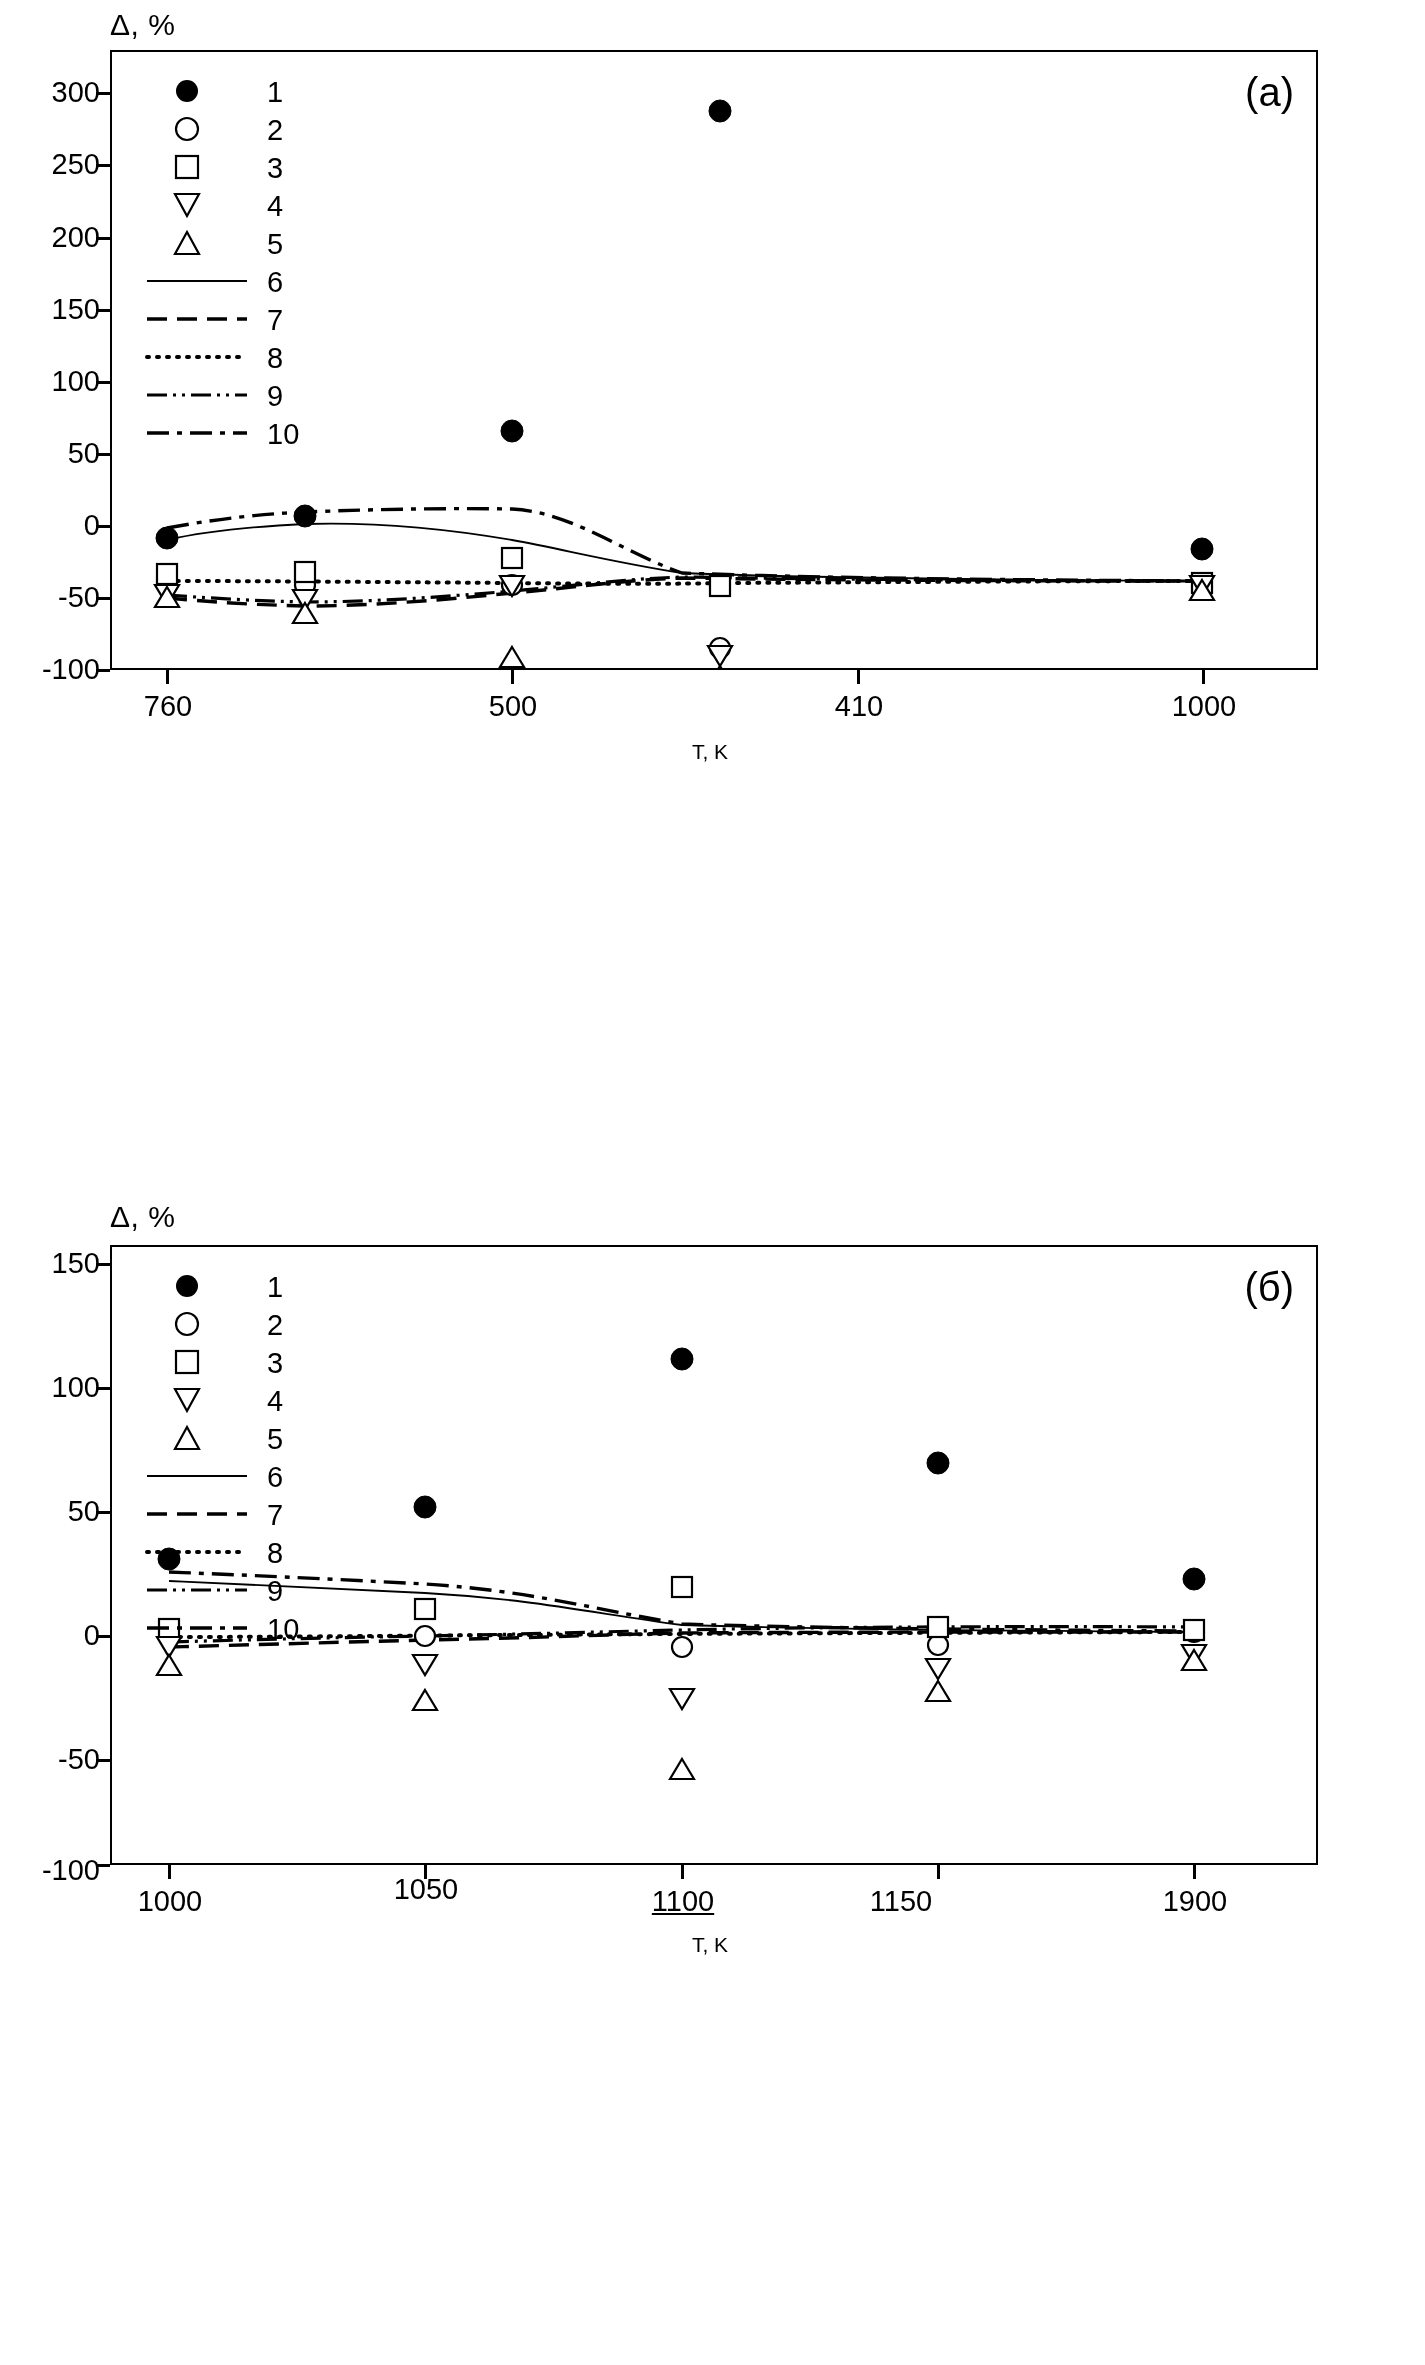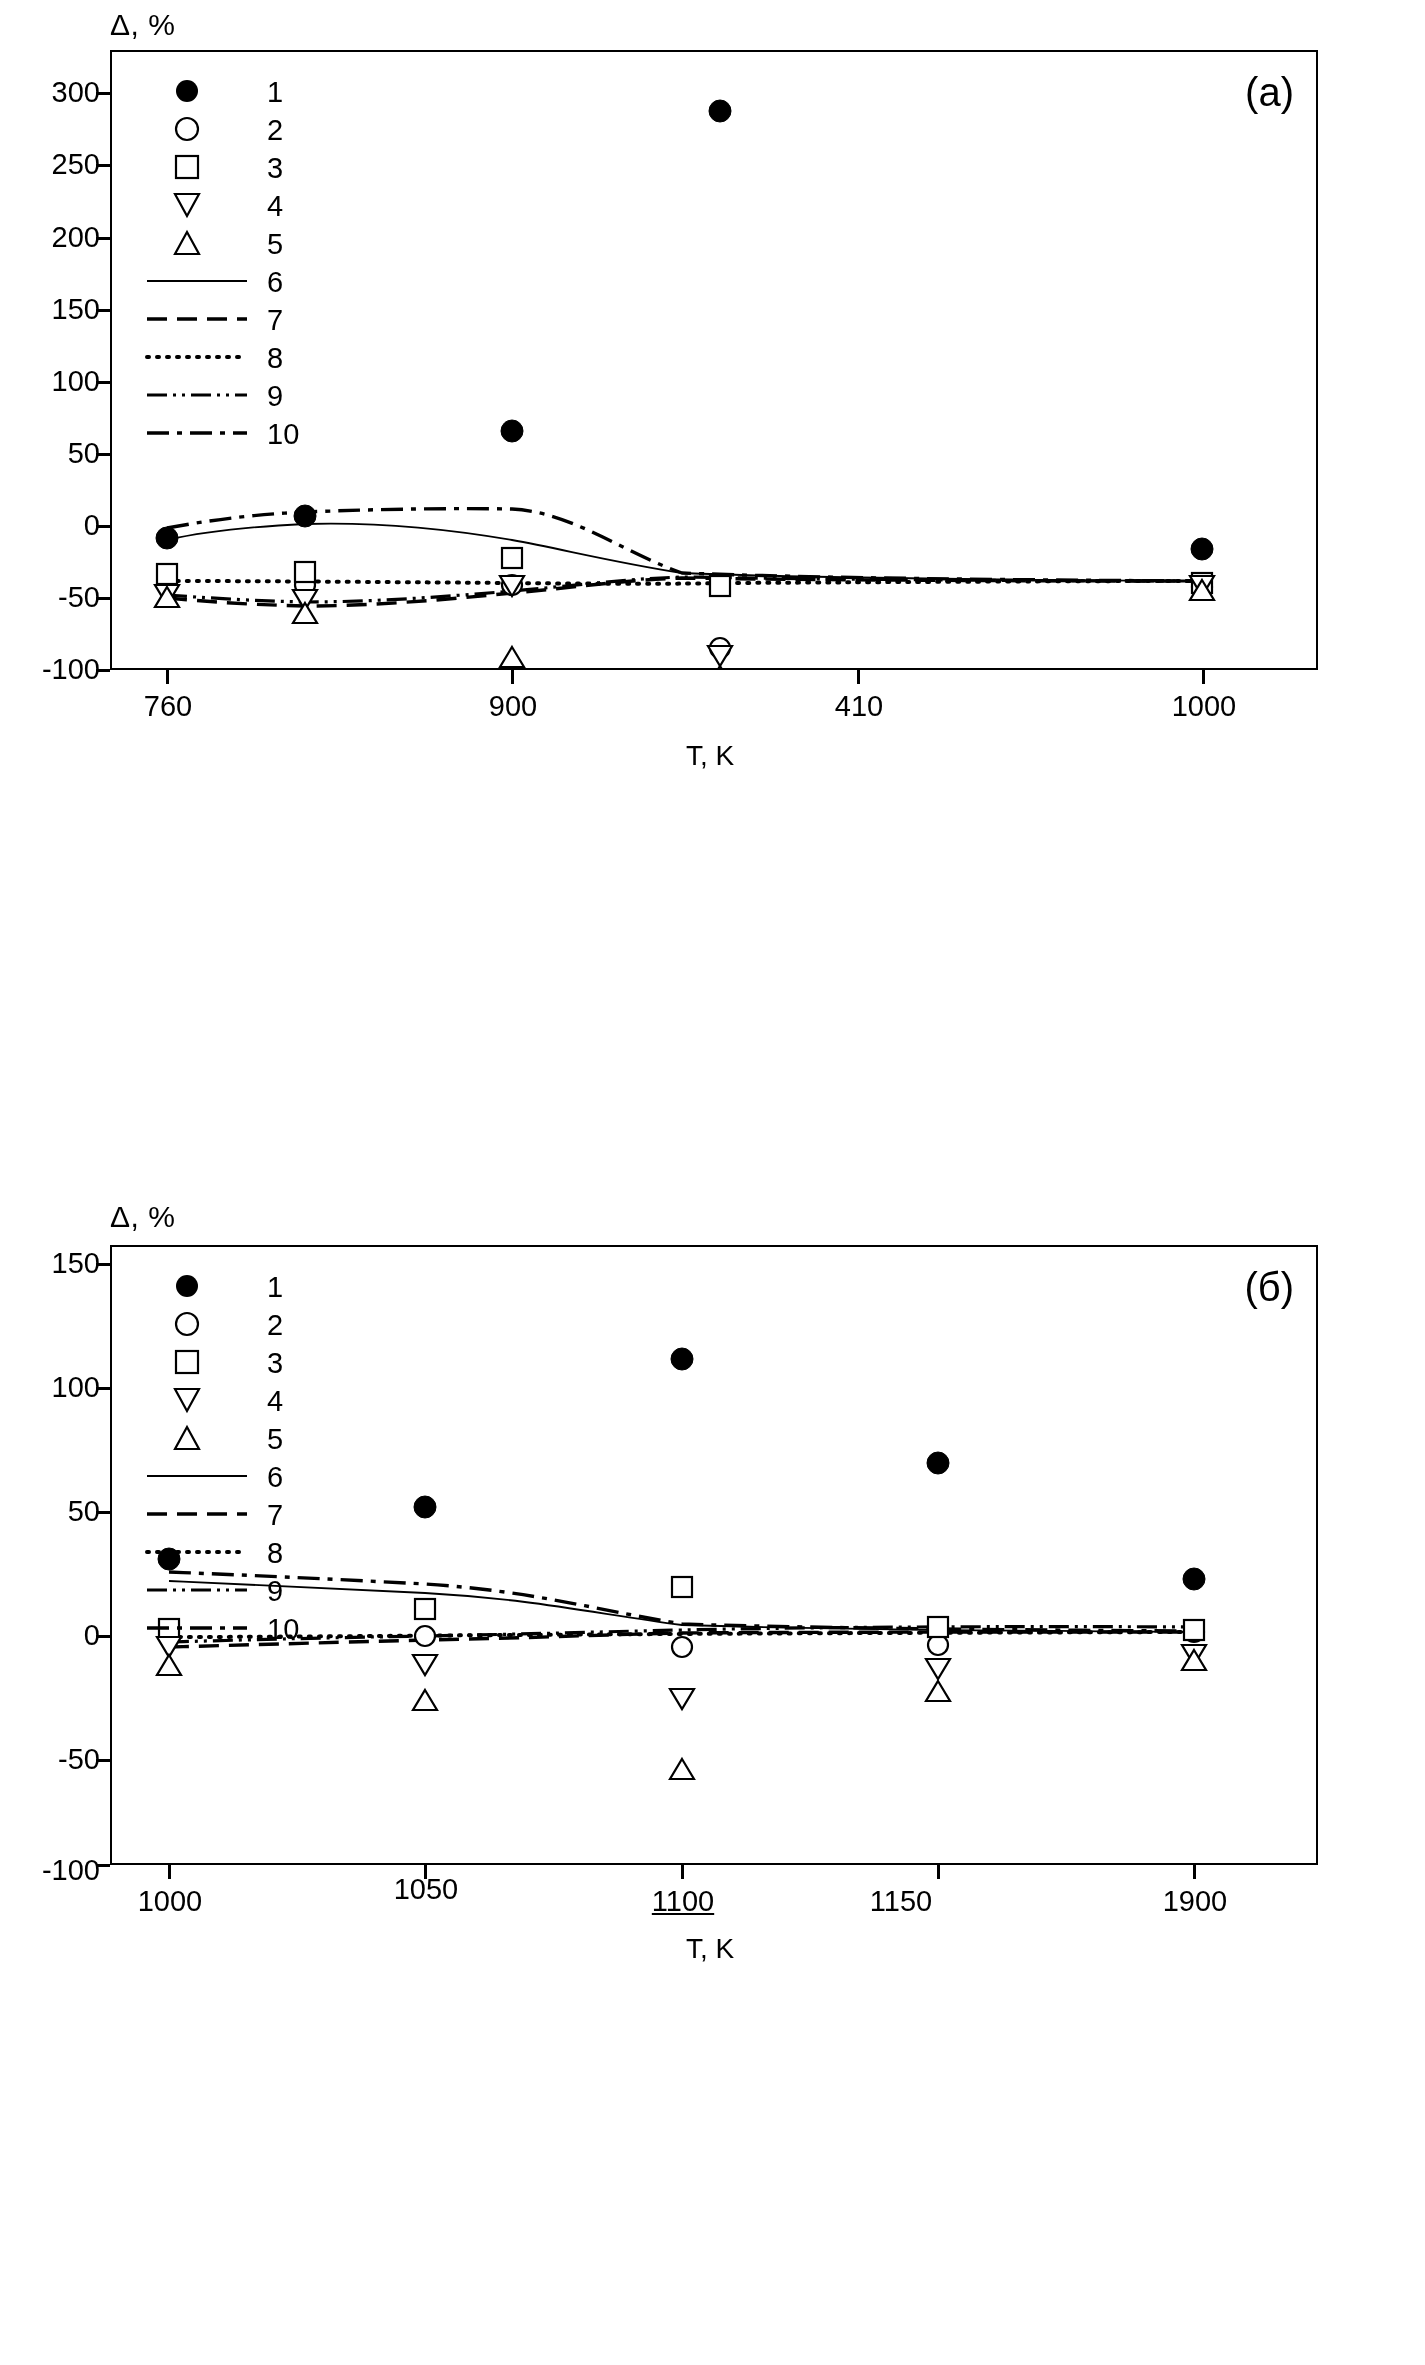--- a/index.html
+++ b/index.html
@@ -45,21 +45,21 @@
     font-size: 29px;
     text-align: center;
     width: 140px;
   }
   .tick-mark {
     position: absolute;
     background: #000;
   }
   .axis-title {
     position: absolute;
-    font-size: 28px;
+    font-size: 21px;
     text-align: center;
   }
   .panel-tag {
     position: absolute;
     font-size: 40px;
   }
   .legend {
     position: absolute;
   }
   .legend-row {
@@ -251,21 +251,21 @@
   <div class="tick-mark" style="left:96px; top:525px; width:14px; height:3px;"></div>
   <div class="tick-mark" style="left:96px; top:597px; width:14px; height:3px;"></div>
   <div class="tick-mark" style="left:96px; top:669px; width:14px; height:3px;"></div>
 
   <div class="tick-mark" style="left:166px; top:670px; width:3px; height:14px;"></div>
   <div class="tick-mark" style="left:511px; top:670px; width:3px; height:14px;"></div>
   <div class="tick-mark" style="left:857px; top:670px; width:3px; height:14px;"></div>
   <div class="tick-mark" style="left:1202px; top:670px; width:3px; height:14px;"></div>
 
   <div class="tick-label-x" style="left:98px; top:690px;">760</div>
-  <div class="tick-label-x" style="left:443px; top:690px;">900</div>
+  <div class="tick-label-x" style="left:443px; top:690px;">500</div>
   <div class="tick-label-x" style="left:789px; top:690px;">410</div>
   <div class="tick-label-x" style="left:1134px; top:690px;">1000</div>
 
   <div class="axis-title" style="left:600px; top:740px; width:220px;">T, K</div>
 </div>
 
 <div class="figure" id="figure-b">
 
   <div class="ylabel-top" style="left:110px; top:15px;">Δ, %</div>
 

